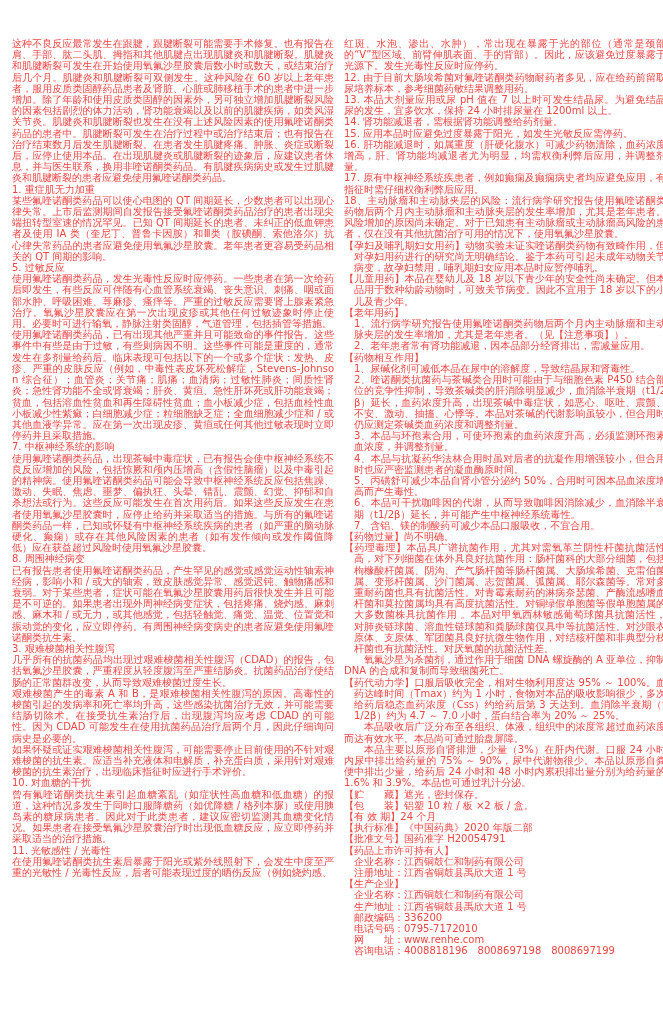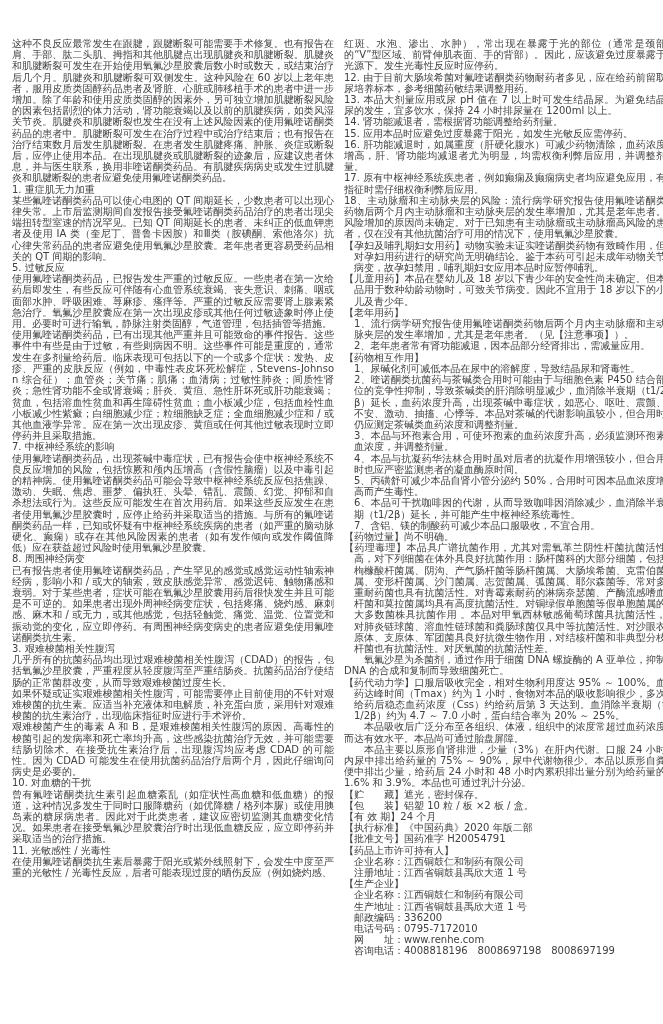--- a/index.html
+++ b/index.html
@@ -4,21 +4,21 @@
 <style>
   * { box-sizing: border-box; }
   html, body { margin: 0; padding: 0; background: #e8e8e8; }
   .page {
     width: 663px;
     height: 1024px;
     margin: 0 auto;
     background: #ffffff;
     overflow: hidden;
     font-family: "DejaVu Sans", "Liberation Sans", sans-serif;
-    color: #404040;
+    color: #ef4444;
   }
   .cols {
     display: flex;
     gap: 10px;
     padding: 38px 7px 0 12px;
   }
   .col {
     width: 322px;
     flex: 0 0 322px;
   }
@@ -38,30 +38,30 @@
 </head>
 <body>
 
 <div class="page">
   <div class="cols">
     <div class="col" id="col-left">
         <p class="para p">这种不良反应最常发生在跟腱，跟腱断裂可能需要手术修复。也有报告在肩、手部、肱二头肌、拇指和其他肌腱点出现肌腱炎和肌腱断裂。肌腱炎和肌腱断裂可发生在开始使用氧氟沙星胶囊后数小时或数天，或结束治疗后几个月。肌腱炎和肌腱断裂可双侧发生。这种风险在 60 岁以上老年患者，服用皮质类固醇药品患者及肾脏、心脏或肺移植手术的患者中进一步增加。除了年龄和使用皮质类固醇的因素外，另可独立增加肌腱断裂风险的因素包括剧烈的体力活动，肾功能衰竭以及以前的肌腱疾病，如类风湿关节炎。肌腱炎和肌腱断裂也发生在没有上述风险因素的使用氟喹诺酮类药品的患者中。肌腱断裂可发生在治疗过程中或治疗结束后；也有报告在治疗结束数月后发生肌腱断裂。在患者发生肌腱疼痛、肿胀、炎症或断裂后，应停止使用本品。在出现肌腱炎或肌腱断裂的迹象后，应建议患者休息，并与医生联系，换用非喹诺酮类药品。有肌腱疾病病史或发生过肌腱炎和肌腱断裂的患者应避免使用氟喹诺酮类药品。</p>
         <p class="para h">1. 重症肌无力加重</p>
         <p class="para p">某些氟喹诺酮类药品可以使心电图的 QT 间期延长，少数患者可以出现心律失常。上市后监测期间自发报告接受氟喹诺酮类药品治疗的患者出现尖端扭转型室速的情况罕见。已知 QT 间期延长的患者、未纠正的低血钾患者及使用 IA 类（奎尼丁、普鲁卡因胺）和Ⅲ类（胺碘酮、索他洛尔）抗心律失常药品的患者应避免使用氧氟沙星胶囊。老年患者更容易受药品相关的 QT 间期的影响。</p>
         <p class="para h">5. 过敏反应</p>
-        <p class="para p">使用氟喹诺酮类药品，已报告发生严重的过敏反应。一些患者在第一次给药后即发生，有些反应可伴随有心血管系统衰竭、丧失意识、刺痛、咽或面部水肿、呼吸困难、荨麻疹、瘙痒等。严重的过敏反应需要肾上腺素紧急治疗。氧氟沙星胶囊应在第一次出现皮疹或其他任何过敏迹象时停止使用。必要时可进行输氧，静脉注射类固醇，气道管理，包括插管等措施。</p>
+        <p class="para p">使用氟喹诺酮类药品，发生光毒性反应时应停药。一些患者在第一次给药后即发生，有些反应可伴随有心血管系统衰竭、丧失意识、刺痛、咽或面部水肿、呼吸困难、荨麻疹、瘙痒等。严重的过敏反应需要肾上腺素紧急治疗。氧氟沙星胶囊应在第一次出现皮疹或其他任何过敏迹象时停止使用。必要时可进行输氧，静脉注射类固醇，气道管理，包括插管等措施。</p>
         <p class="para p">使用氟喹诺酮类药品，已有出现其他严重并且可能致命的事件报告。这些事件中有些是由于过敏，有些则病因不明。这些事件可能是重度的，通常发生在多剂量给药后。临床表现可包括以下的一个或多个症状：发热、皮疹、严重的皮肤反应（例如，中毒性表皮坏死松解症，Stevens-Johnson 综合征）；血管炎；关节痛；肌痛；血清病；过敏性肺炎；间质性肾炎；急性肾功能不全或肾衰竭；肝炎、黄疸、急性肝坏死或肝功能衰竭；贫血，包括溶血性贫血和再生障碍性贫血；血小板减少症，包括血栓性血小板减少性紫癜；白细胞减少症；粒细胞缺乏症；全血细胞减少症和 / 或其他血液学异常。应在第一次出现皮疹、黄疸或任何其他过敏表现时立即停药并且采取措施。</p>
         <p class="para h">7. 中枢神经系统的影响</p>
         <p class="para p">使用氟喹诺酮类药品，出现茶碱中毒症状，已有报告会使中枢神经系统不良反应增加的风险，包括惊厥和颅内压增高（含假性脑瘤）以及中毒引起的精神病。使用氟喹诺酮类药品可能会导致中枢神经系统反应包括焦躁、激动、失眠、焦虑、噩梦、偏执狂、头晕、错乱、震颤、幻觉、抑郁和自杀想法或行为。这些反应可能发生在首次用药后。如果这些反应发生在患者使用氧氟沙星胶囊时，应停止给药并采取适当的措施。与所有的氟喹诺酮类药品一样，已知或怀疑有中枢神经系统疾病的患者（如严重的脑动脉硬化、癫痫）或存在其他风险因素的患者（如有发作倾向或发作阈值降低）应在获益超过风险时使用氧氟沙星胶囊。</p>
         <p class="para h">8. 周围神经病变</p>
         <p class="para p">已有报告患者使用氟喹诺酮类药品，产生罕见的感觉或感觉运动性轴索神经病，影响小和 / 或大的轴索，致皮肤感觉异常、感觉迟钝、触物痛感和衰弱。对于某些患者，症状可能在氧氟沙星胶囊用药后很快发生并且可能是不可逆的。如果患者出现外周神经病变症状，包括疼痛、烧灼感、麻刺感、麻木和 / 或无力，或其他感觉，包括轻触觉、痛觉、温觉、位置觉和振动觉的变化，应立即停药。有周围神经病变病史的患者应避免使用氟喹诺酮类抗生素。</p>
         <p class="para h">3. 艰难梭菌相关性腹泻</p>
         <p class="para p">几乎所有的抗菌药品均出现过艰难梭菌相关性腹泻（CDAD）的报告，包括氧氟沙星胶囊，严重程度从轻度腹泻至严重结肠炎。抗菌药品治疗使结肠的正常菌群改变，从而导致艰难梭菌过度生长。</p>
+        <p class="para p">艰难梭菌产生的毒素 A 和 B，是艰难梭菌相关性腹泻的原因。高毒性的梭菌引起的发病率和死亡率均升高，这些感染抗菌治疗无效，并可能需要结肠切除术。在接受抗生素治疗后，出现腹泻均应考虑 CDAD 的可能性。因为 CDAD 可能发生在使用抗菌药品治疗后两个月，因此仔细询问病史是必要的。</p>
         <p class="para p">如果怀疑或证实艰难梭菌相关性腹泻，可能需要停止目前使用的不针对艰难梭菌的抗生素。应适当补充液体和电解质，补充蛋白质，采用针对艰难梭菌的抗生素治疗，出现临床指征时应进行手术评价。</p>
-        <p class="para p">艰难梭菌产生的毒素 A 和 B，是艰难梭菌相关性腹泻的原因。高毒性的梭菌引起的发病率和死亡率均升高，这些感染抗菌治疗无效，并可能需要结肠切除术。在接受抗生素治疗后，出现腹泻均应考虑 CDAD 的可能性。因为 CDAD 可能发生在使用抗菌药品治疗后两个月，因此仔细询问病史是必要的。</p>
         <p class="para h">10. 对血糖的干扰</p>
         <p class="para p">曾有氟喹诺酮类抗生素引起血糖紊乱（如症状性高血糖和低血糖）的报道，这种情况多发生于同时口服降糖药（如优降糖 / 格列本脲）或使用胰岛素的糖尿病患者。因此对于此类患者，建议应密切监测其血糖变化情况。如果患者在接受氧氟沙星胶囊治疗时出现低血糖反应，应立即停药并采取适当的治疗措施。</p>
         <p class="para h">11. 光敏感性 / 光毒性</p>
         <p class="para p">在使用氟喹诺酮类抗生素后暴露于阳光或紫外线照射下，会发生中度至严重的光敏性 / 光毒性反应，后者可能表现过度的晒伤反应（例如烧灼感、</p>
       </div>
     <div class="col" id="col-right">
         <p class="para p">红斑、水泡、渗出、水肿），常出现在暴露于光的部位（通常是颈部的“V”型区域、前臂伸肌表面、手的背部）。因此，应该避免过度暴露于光源下。发生光毒性反应时应停药。</p>
         <p class="para p">12. 由于目前大肠埃希菌对氟喹诺酮类药物耐药者多见，应在给药前留取尿培养标本，参考细菌药敏结果调整用药。</p>
         <p class="para p">13. 本品大剂量应用或尿 pH 值在 7 以上时可发生结晶尿。为避免结晶尿的发生，宜多饮水，保持 24 小时排尿量在 1200ml 以上。</p>
         <p class="para p">14. 肾功能减退者，需根据肾功能调整给药剂量。</p>

